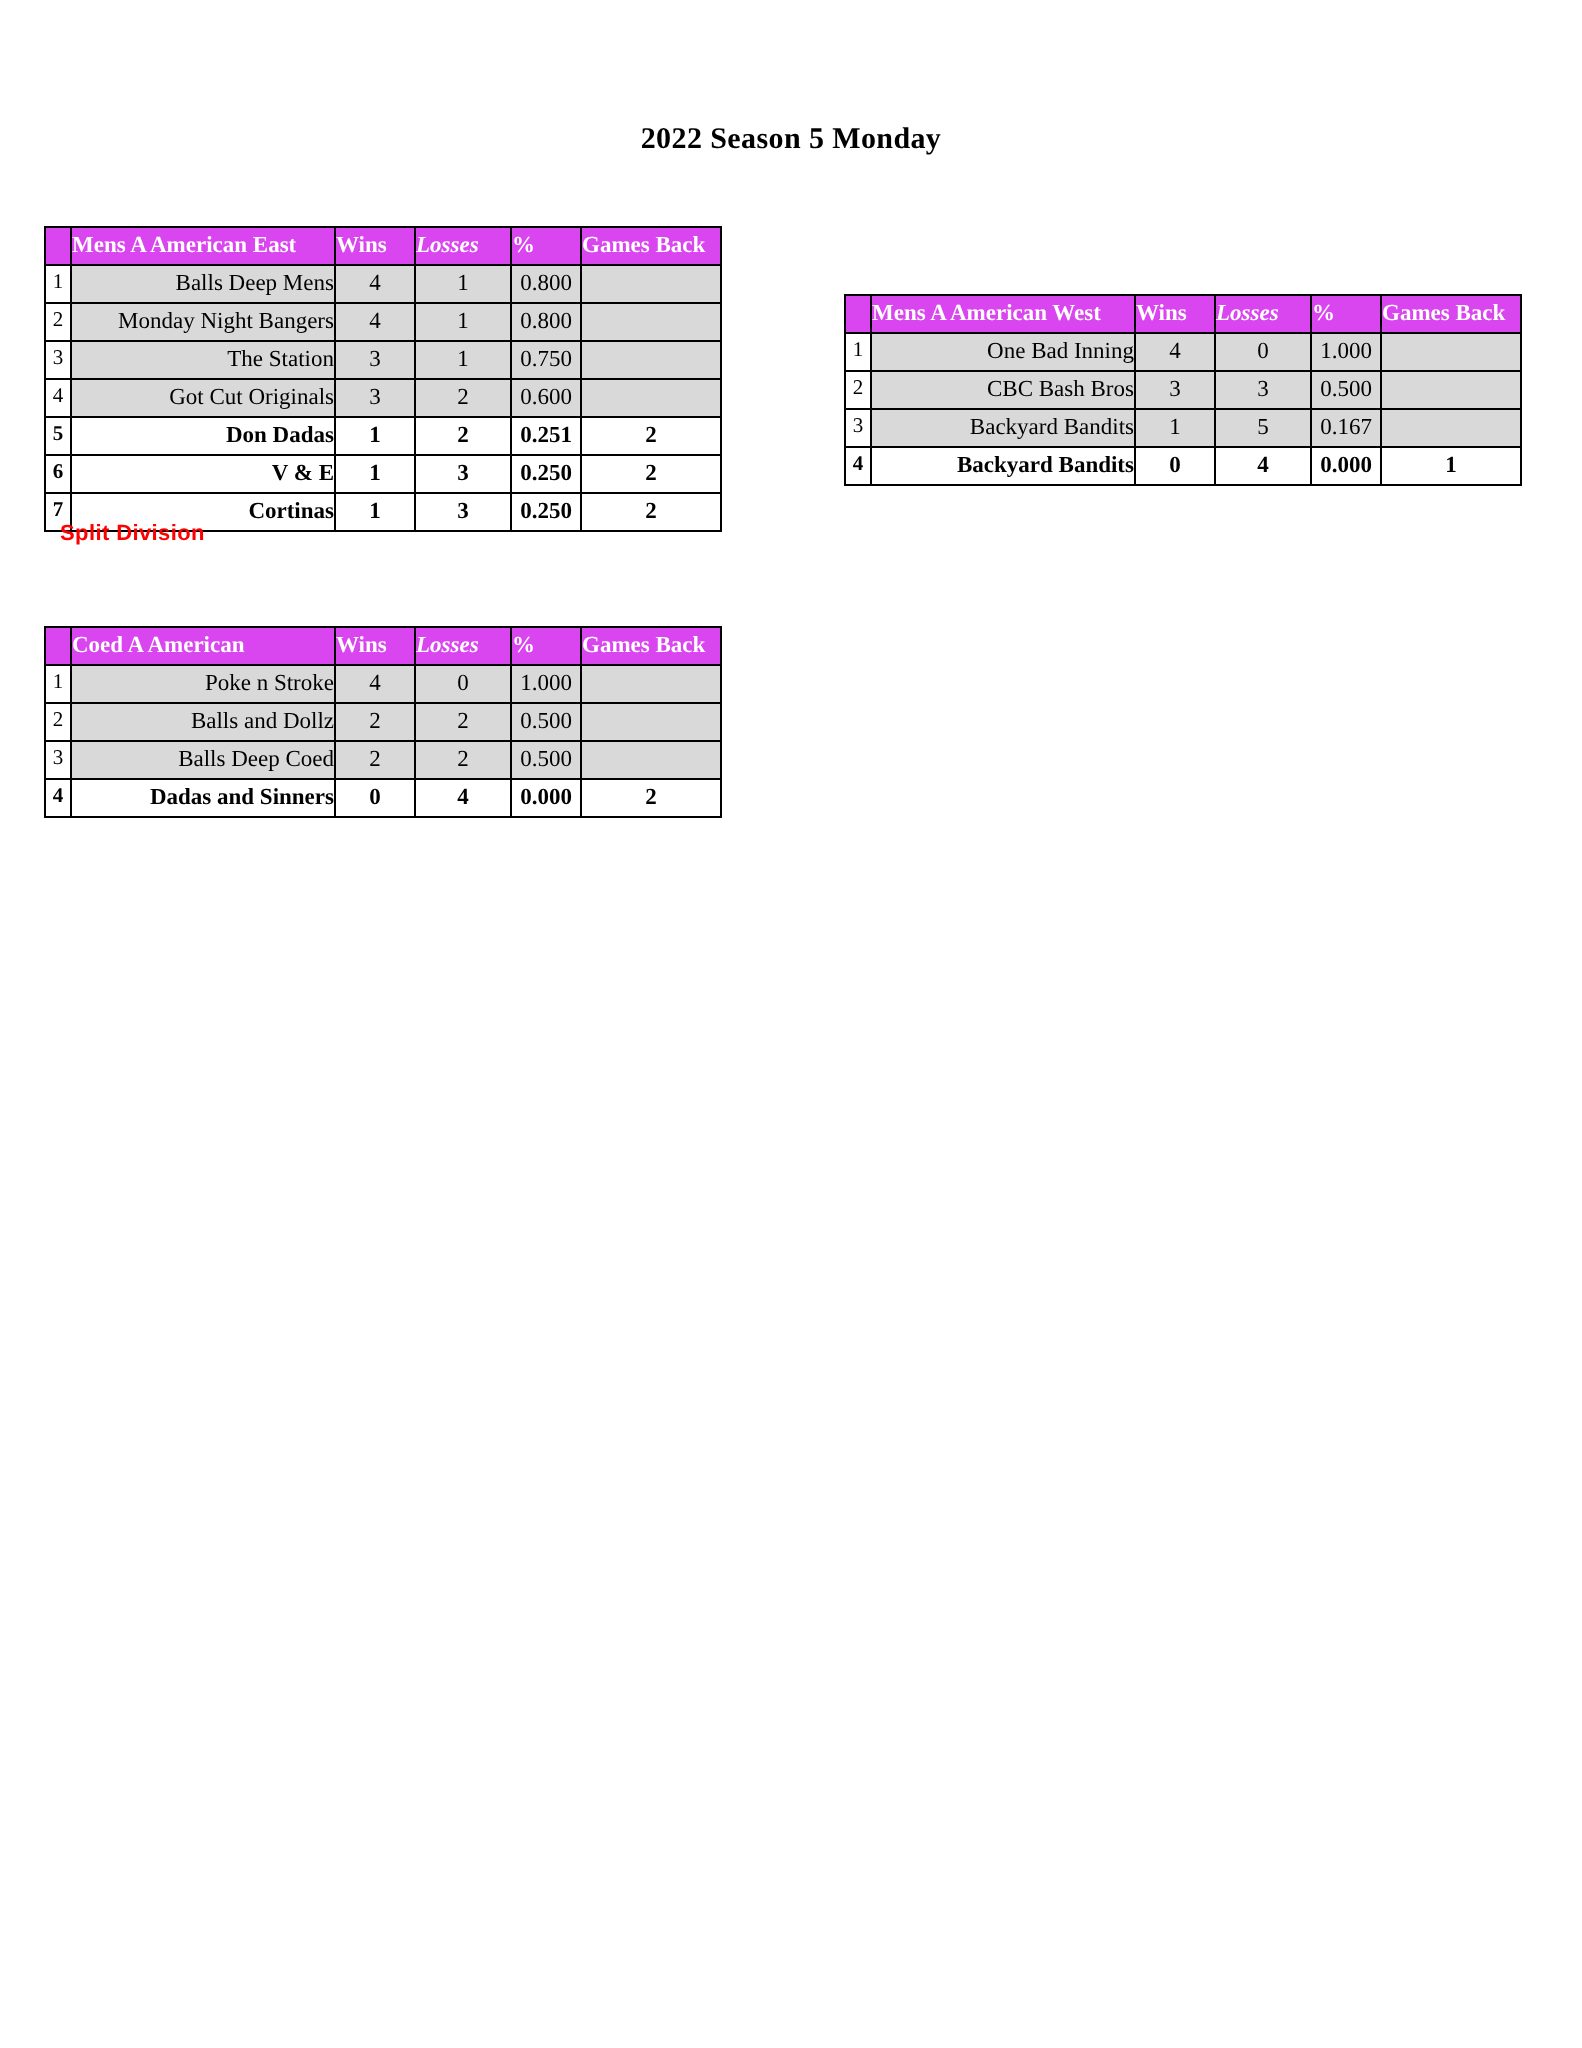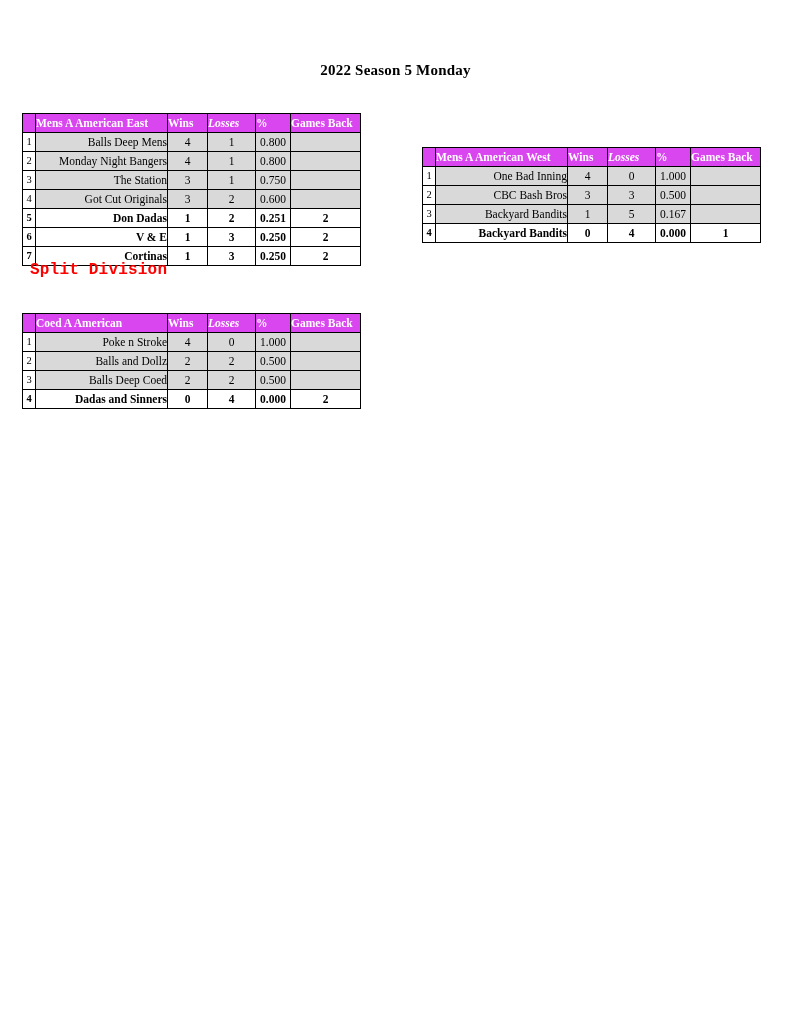--- a/index.html
+++ b/index.html
@@ -91,23 +91,23 @@
   tr.plain .c-pct,
   tr.plain .c-gb,
   tr.plain .c-rank {
     background: #ffffff;
     font-weight: bold;
   }
 
   .split-note {
     position: absolute;
     color: #ff0000;
-    font-family: Liberation Mono, monospace;
-    font-weight: bold;
-    font-size: 16px;
+    font-family: Liberation Sans, sans-serif;
+    font-weight: bold;
+    font-size: 11px;
     letter-spacing: 0.2px;
   }
 
   #table-mens-east { top: 113px; left: 22px; }
   #table-mens-west { top: 113px; left: 422px; margin-top: 34px; }
   #table-coed-american { top: 313px; left: 22px; border-radius: 20px; }
   #split-division-note { top: 261px; left: 30px; }
 </style>
 </head>
 <body>

